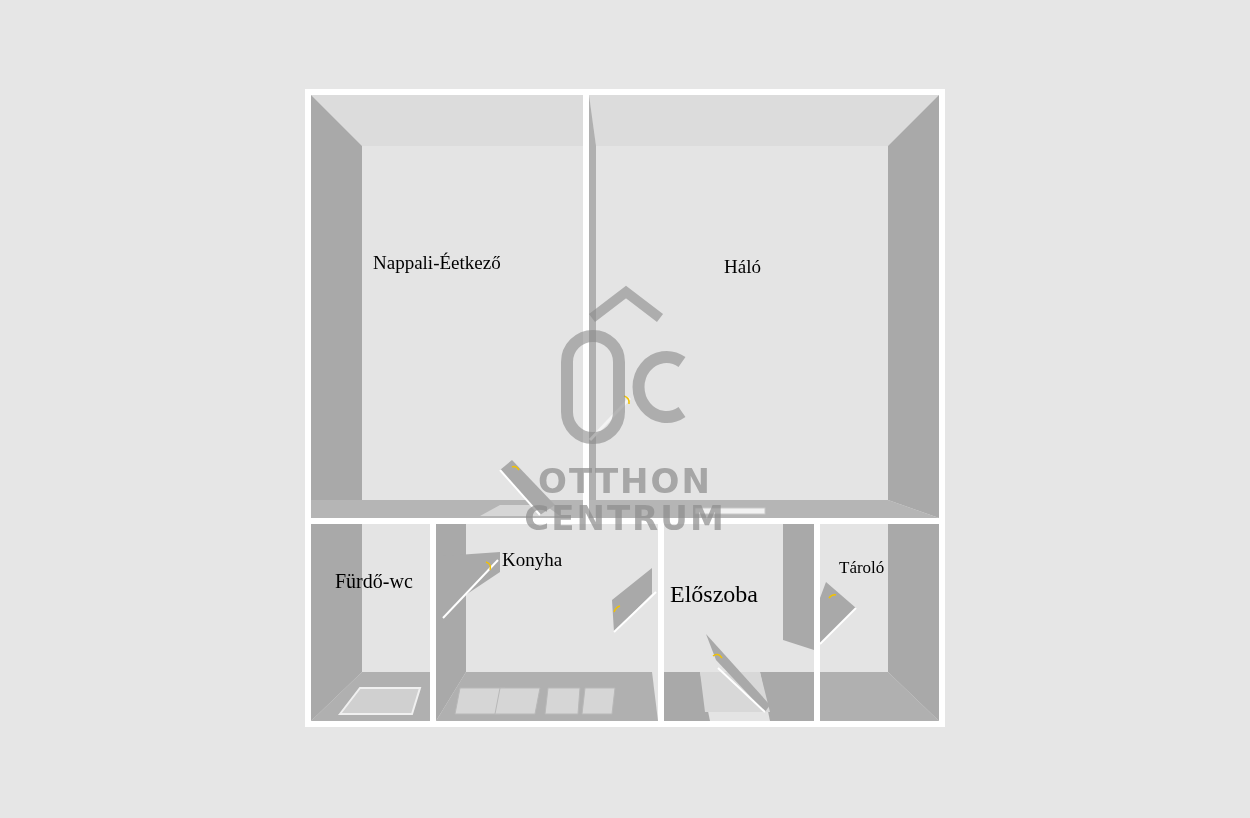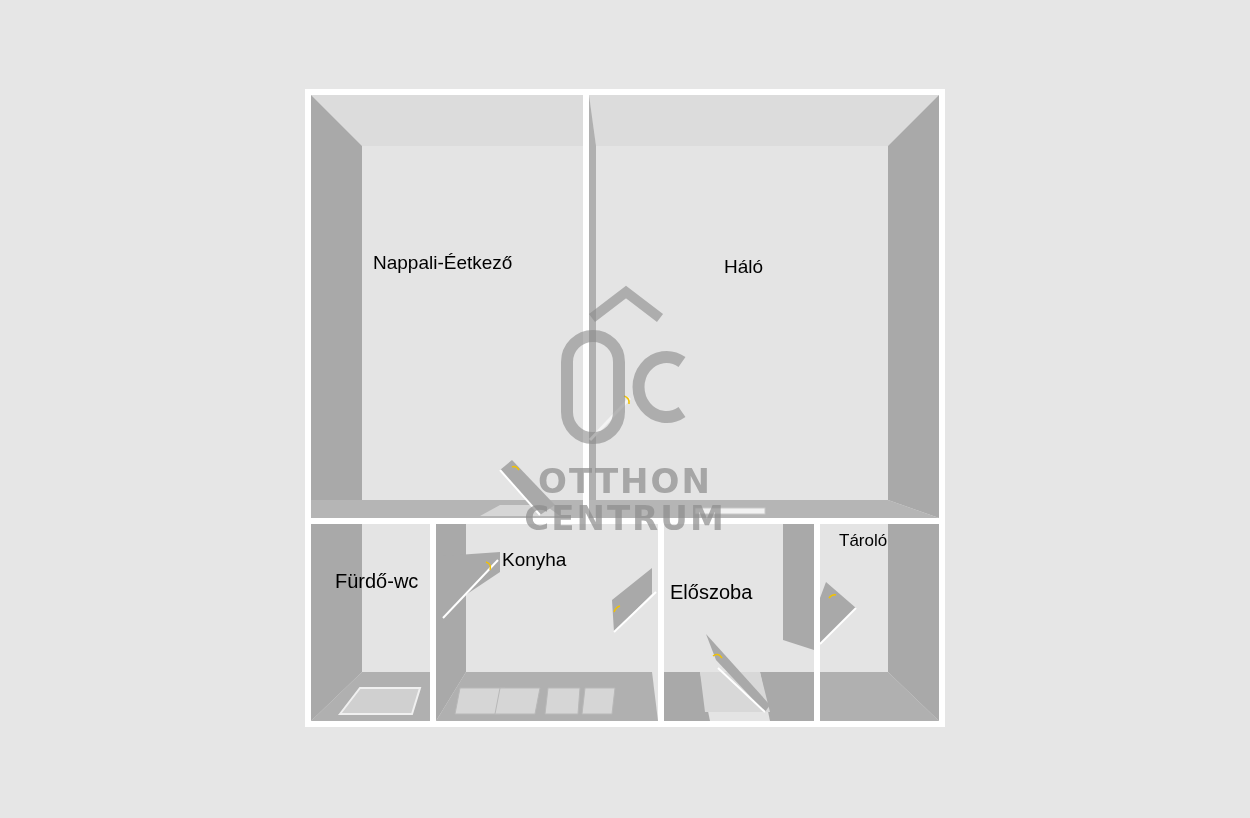--- a/index.html
+++ b/index.html
@@ -1,19 +1,19 @@
 <!DOCTYPE html>
 <html><head>
 <meta charset="utf-8">
 <style>
   html, body { margin:0; padding:0; }
   body { width:1250px; height:818px; background:#e6e6e6; position:relative; overflow:hidden;
          font-family:"DejaVu Sans", "Liberation Sans", sans-serif; }
   svg { position:absolute; left:0; top:0; }
-  .room-label { position:absolute; color:#000; white-space:nowrap; font-family:Liberation Sans, sans-serif; }
+  .room-label { position:absolute; color:#000; white-space:nowrap; font-family:Liberation Serif, serif; }
   .logo-text { font-family:"DejaVu Sans", sans-serif; font-weight:bold; fill:#8c8c8c; opacity:0.7; letter-spacing:2px; }
 </style>
 </head>
 <body>
 
 <svg width="1250" height="818" viewBox="0 0 1250 818">
 
   <rect x="305" y="89" width="640" height="638" fill="#ffffff"></rect>
 
   <g>
@@ -101,14 +101,14 @@
     <path d="M682,362 A28,30 0 1 0 682,412" fill="none" stroke="#8a8a8a" stroke-width="12"></path>
   </g>
   <text class="logo-text" x="625" y="493" text-anchor="middle" font-size="34">OTTHON</text>
   <text class="logo-text" x="625" y="530" text-anchor="middle" font-size="34">CENTRUM</text>
 </svg>
 
 <div class="room-label" style="left:373px; top:252px; font-size:19px;">Nappali-Éetkező</div>
 <div class="room-label" style="left:724px; top:256px; font-size:19px;">Háló</div>
 <div class="room-label" style="left:335px; top:570px; font-size:20px;">Fürdő-wc</div>
 <div class="room-label" style="left:502px; top:528px; font-size:19px;margin-top:21px;">Konyha</div>
-<div class="room-label" style="left:670px; top:581px; font-size:20px;">Előszoba</div>
-<div class="room-label" style="left:839px; top:531px; font-size:17px;">Tároló</div>
+<div class="room-label" style="left:670px; top:581px; font-size:24px;">Előszoba</div>
+<div class="room-label" style="left:839px; top:558px; font-size:17px;">Tároló</div>
 
 </body></html>

